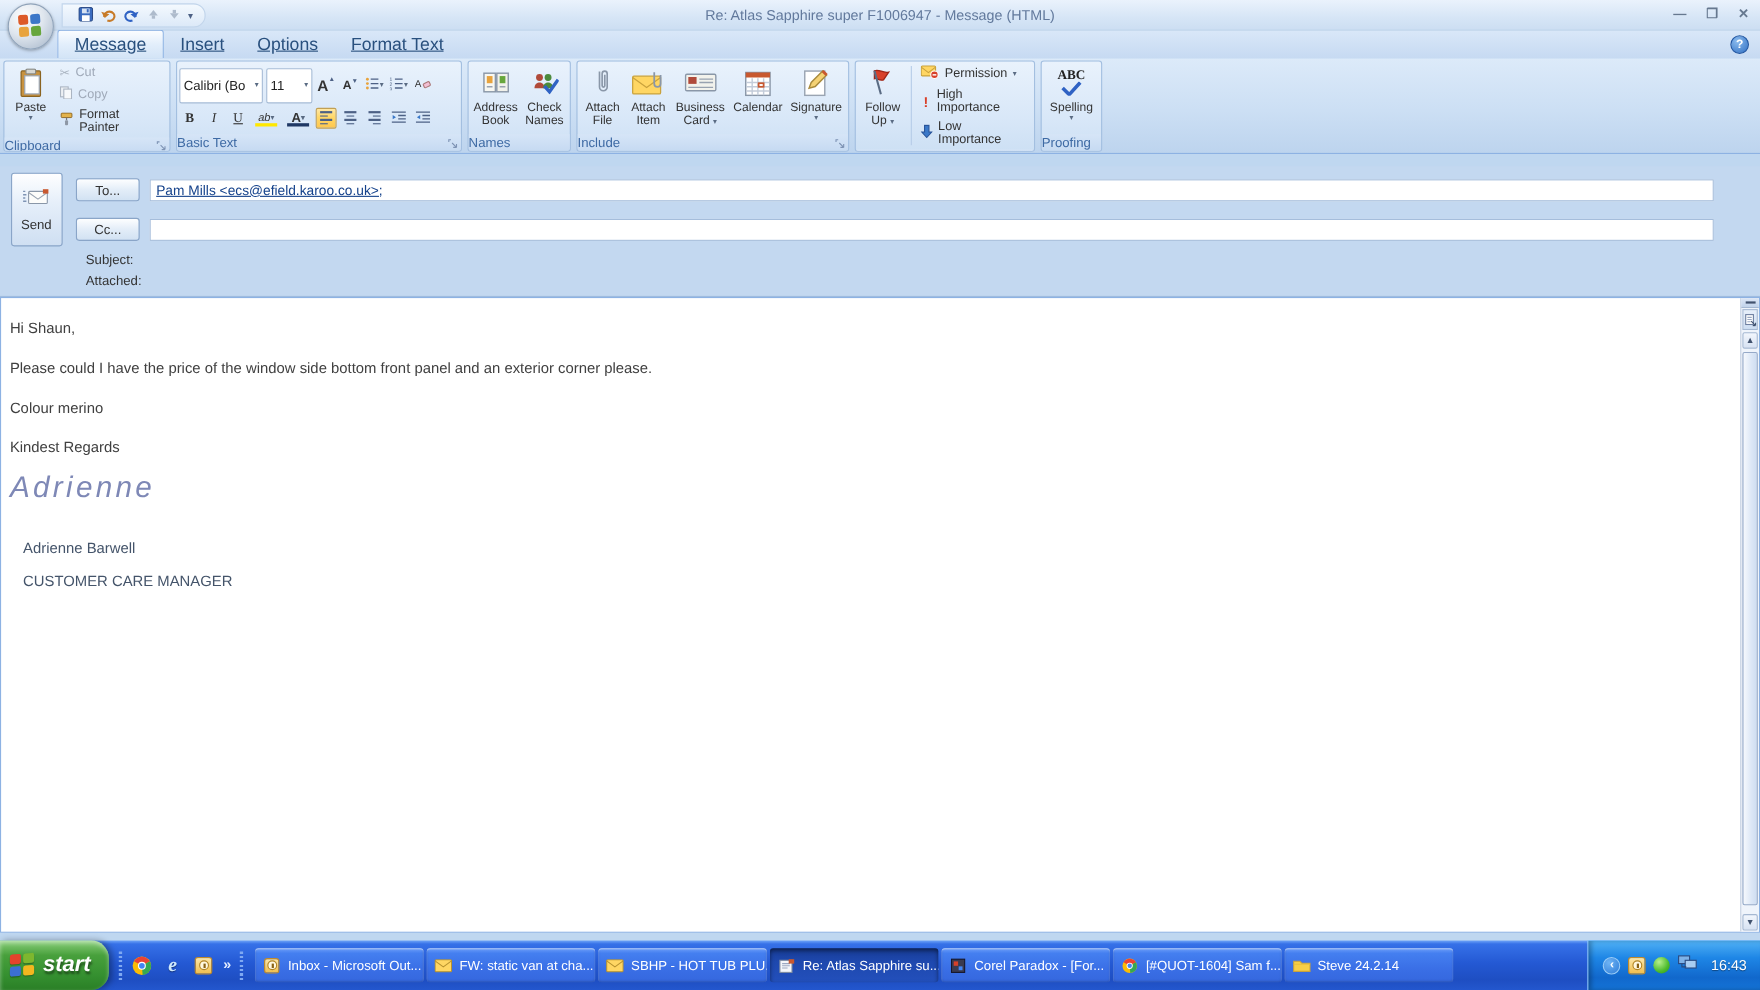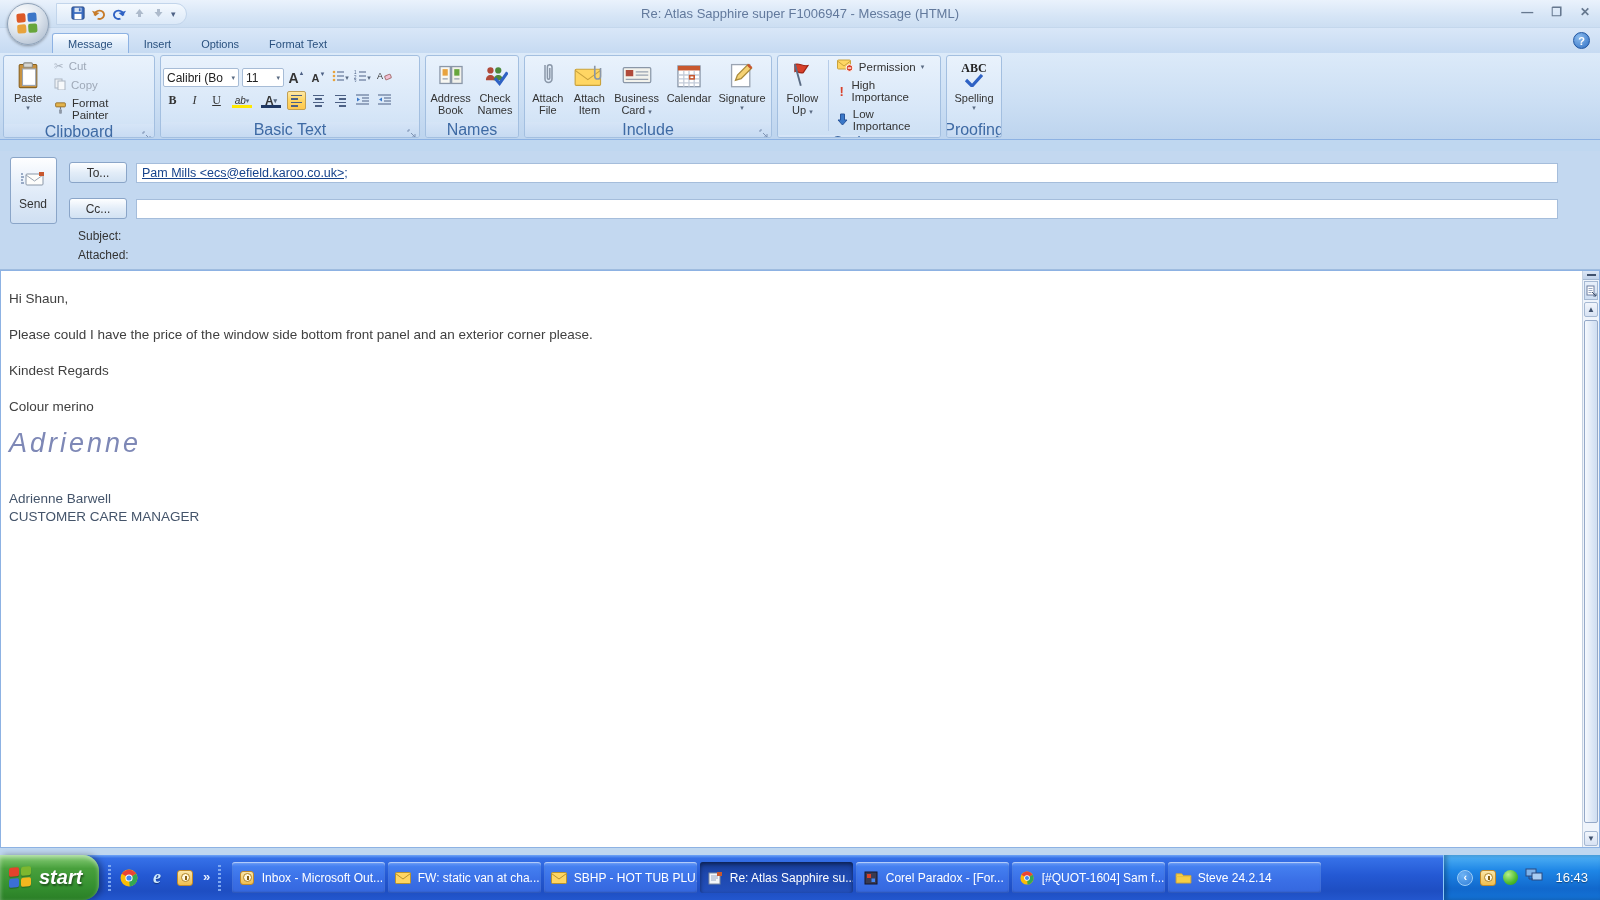--- a/index.html
+++ b/index.html
@@ -16,45 +16,45 @@
   .office-logo i { border-radius:2px; }
   .qat { position:absolute; left:56px; top:3px; height:22px; display:flex; align-items:center; gap:6px;
     background:linear-gradient(#F4F9FE,#DCE9F8); border:1px solid #C2D5EB; border-radius:0 11px 11px 0; padding:0 10px 0 14px;}
   .qat-ic { font-size:13px; line-height:1; }
   .title-text { flex:1; text-align:center; font-size:13px; color:#62799C; }
   .winbtns { position:absolute; right:10px; top:5px; display:flex; gap:18px; align-items:center;}
   .winbtns span { color:#66788F; font-size:12px; font-weight:bold; }
 
   
   .tabrow { height:25px; background:linear-gradient(#D9E7F8,#C6DAF2); display:flex; align-items:flex-end; padding-left:52px; position:relative; flex:none;}
-  .tab { padding:4px 15px 3px; font-size:11px; color:#29507E; border-radius:3px 3px 0 0; }
+  .tab { padding:4px 15px 3px; font-size:16px; color:#29507E; border-radius:3px 3px 0 0;text-decoration:underline; }
   .tab.active { background:linear-gradient(#FBFDFF,#E2EEFB 50%,#D3E4F6); border:1px solid #8DB2E3; border-bottom:none; }
   .help-btn { position:absolute; right:10px; bottom:4px; width:17px; height:17px; border-radius:50%;
     background:radial-gradient(circle at 35% 30%, #8CBCEE, #3070C4); border:1px solid #2055A0; color:#fff;
     font-size:11px; font-weight:bold; text-align:center; line-height:16px;}
 
   
   .ribbon { height:87px; background:linear-gradient(#DCEAF9,#CCDFF4 55%,#BDD4EE); border-bottom:1px solid #8DB2E3; display:flex; gap:5px; padding:2px 3px 1px; flex:none;}
   .group { border:1px solid #A3BFE0; border-radius:3px; display:flex; flex-direction:column;
     background:linear-gradient(#E9F2FC,#D8E7F8 65%,#CDE0F4); overflow:hidden; flex:none;}
   .gbody { flex:1; display:flex; padding:2px 3px; gap:2px; align-items:stretch;}
-  .glabel { height:15px; font-size:16px; color:#3E6AA4; background:linear-gradient(#D6E5F7,#C6DAF2); display:flex; align-items:center; justify-content:center; position:relative; }
+  .glabel { height:15px; font-size:12px; color:#3E6AA4; background:linear-gradient(#D6E5F7,#C6DAF2); display:flex; align-items:center; justify-content:flex-start; position:relative; }
   .launcher { position:absolute; right:2px; bottom:2px; width:10px; height:10px; }
   .bigbtn { display:flex; flex-direction:column; align-items:center; font-size:11px; color:#333; padding:2px 3px 1px; border-radius:3px; text-align:center; line-height:12px; justify-content:flex-start;}
   .bigbtn .bicon { height:30px; display:flex; align-items:center; justify-content:center; margin-bottom:2px;}
   .caret { font-size:7px; color:#5A6B83; line-height:7px;}
   .vsep { width:1px; background:#B6CCE8; margin:2px 2px; }
 
   .clip-right { display:flex; flex-direction:column; justify-content:center; gap:3px; }
   .clipbtn { display:flex; align-items:center; gap:5px; font-size:11.5px; color:#333; padding:1px 3px;}
   .clipbtn.disabled { color:#9FA9B8; }
 
   .bt-rows { display:flex; flex-direction:column; gap:4px; justify-content:center; padding:1px 2px;}
   .bt-row { display:flex; align-items:center; gap:3px;}
-  .combo { background:#fff; border:1px solid #A7BCD6; border-radius:2px; font-size:12px; color:#222; height:19px; display:flex; align-items:center; padding:0 3px; gap:5px;}
+  .combo { background:#fff; border:1px solid #A7BCD6; border-radius:2px; font-size:12px; color:#222; height:32px; display:flex; align-items:center; padding:0 3px; gap:5px;}
   .smbtn { height:19px; min-width:19px; display:flex; align-items:center; justify-content:center; border-radius:2px; font-size:12px; color:#333; position:relative;}
   .smbtn.sel { background:linear-gradient(#FFE8A6,#FFD767 45%,#FFC84F); border:1px solid #C2A053; }
   .bar-under { position:absolute; left:3px; right:3px; bottom:2px; height:3px; }
   .lines-ic { display:flex; flex-direction:column; gap:2px; }
   .lines-ic i { height:1.5px; background:#4D6185; display:block;}
 
   .opt-col { display:flex; flex-direction:column; justify-content:center; gap:3px;}
   .optbtn { display:flex; align-items:center; gap:5px; font-size:11.5px; color:#333; padding:1px 4px;}
 
   
@@ -70,21 +70,21 @@
   .subj-val { color:#333; }
   .attach-field { height:22px; gap:5px;}
   .attach-link { color:#15428B; text-decoration:underline; }
 
   
   .body-area { flex:1; margin:0 0 7px 0; background:#fff; border:1px solid #8DB2E3; display:flex; overflow:hidden;}
   .body-text { flex:1; padding:19px 8px; font-size:13.5px; color:#404040; line-height:18px;}
   .body-text p { margin:0 0 18px; }
   .tight { margin:0 0 0 !important; }
   .sig-script { font-size:27px; font-style:italic; color:#7E88B6; letter-spacing:3px; margin:8px 0 38px !important; }
-  .sig-block { color:#44546A; margin:0 !important; }
+  .sig-block { color:#44546A; margin:12px !important; }
 
   .scrollbar { width:17px; flex:none; background:#EFF4FB; border-left:1px solid #C6D2E2; display:flex; flex-direction:column;}
   .split-h { height:9px; background:linear-gradient(#DCE6F5,#C2D3EB); border-bottom:1px solid #A5B8D2; display:flex; align-items:center; justify-content:center;}
   .split-h i { width:9px; height:2px; background:#41526E; display:block;}
   .browse-btn { height:19px; margin:1px; border:1px solid #A5B8D2; background:linear-gradient(#E7EFFA,#CEDEF2); display:flex; align-items:center; justify-content:center;}
   .sb-btn { height:15px; margin:1px; display:flex; align-items:center; justify-content:center; font-size:8px; color:#41526E; background:linear-gradient(#F2F6FC,#D7E2F3); border:1px solid #A5B8D2; border-radius:2px;}
   .sb-track { flex:1; position:relative; margin:0 1px;}
   .sb-thumb { position:absolute; left:0; right:0; top:2px; bottom:7px; border:1px solid #95A9C8; border-radius:2px; background:linear-gradient(90deg,#F6F9FD,#DCE7F6 60%,#CFDEF1);}
 
   
@@ -533,22 +533,22 @@
         <span></span>
       </div>
     <div class="fld-label" style="grid-row:3;grid-column:2">Subject:</div>
     <div class="fld-label" style="grid-row:4;grid-column:2">Attached:</div>
   </div>
 
   <div class="body-area">
     <div class="body-text">
       <p>Hi Shaun,</p>
       <p>Please could I have the price of the window side bottom front panel and an exterior corner please.</p>
+      <p>Colour merino</p>
       <p>Kindest Regards</p>
-      <p>Colour merino</p>
       <p class="sig-script">Adrienne</p>
       <p class="sig-block">Adrienne Barwell</p>
       <p class="sig-block">CUSTOMER CARE MANAGER</p>
     </div>
     <div class="scrollbar">
       <div class="split-h">
           <i></i>
         </div>
       <div class="browse-btn">
         <svg width="11" height="12" viewBox="0 0 11 12">

